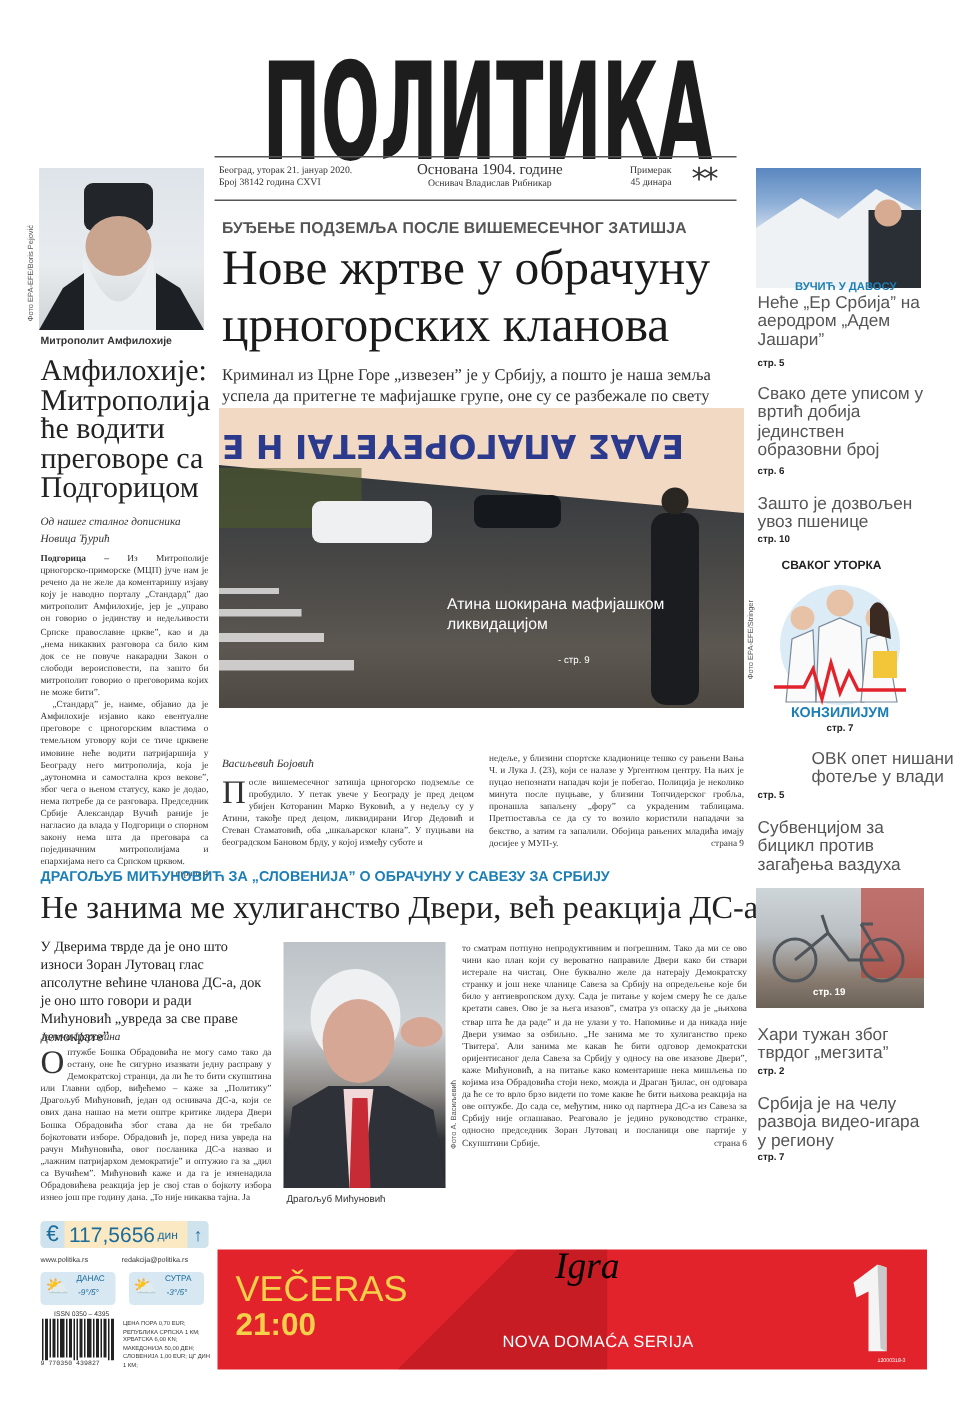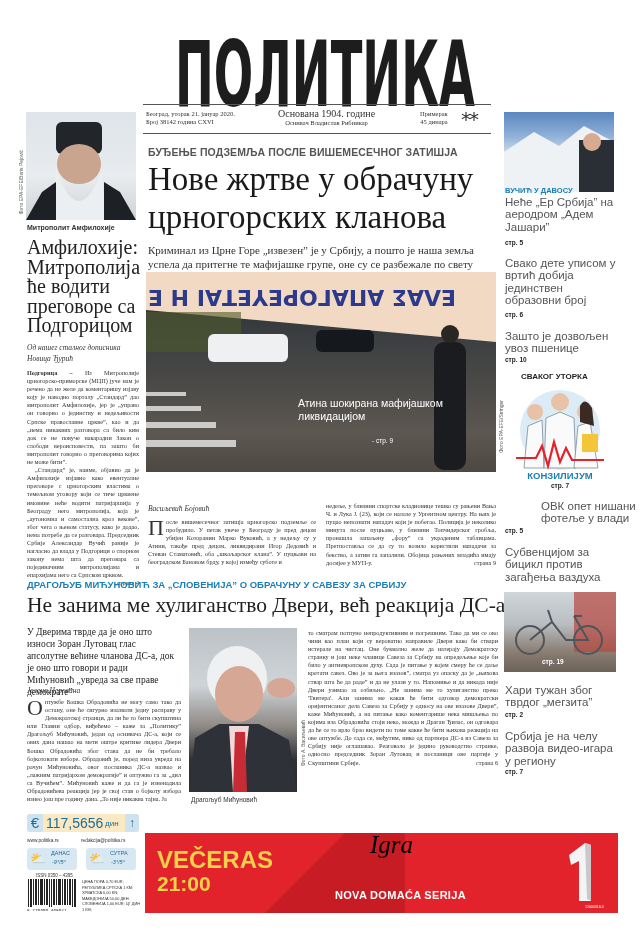--- a/index.html
+++ b/index.html
@@ -54,21 +54,21 @@
   #photo-micunovic { left: 189px; top: 628px; width: 108px; height: 164px; background: linear-gradient(180deg,#bcc2c7 0%,#cfd4d7 35%,#8e8a86 60%,#2f3237 80%,#262a2f 100%); }
   #caption-mic { left: 191px; top: 796px; font-family: "Liberation Sans", sans-serif; font-size: 6.5px; color: #333; }
   #credit-mic { left: 300px; top: 720px; }
   #body-2b { left: 308px; top: 629px; width: 190px; }
 
   
   #photo-davos { left: 504px; top: 112px; width: 110px; height: 80px; background: linear-gradient(180deg,#5a87c0 0%,#8fb0d8 30%,#d9e3ec 55%,#8a8e8e 75%,#3b3f44 100%); }
   .r-kicker { font-family: "Liberation Sans", sans-serif; font-size: 7.5px; font-weight: bold; color: #1b7fb6; }
   .r-head { font-family: "Liberation Sans", sans-serif; font-size: 11.5px; line-height: 12.3px; color: #555; width: 112px; }
   .r-ref { font-family: "Liberation Sans", sans-serif; font-size: 6.5px; font-weight: bold; color: #222; }
-  #r-kicker-1 { left: 505px; top: 186px; }
+  #r-kicker-1 { left: 530px; top: 186px; }
   #r-head-1 { left: 505px; top: 196px; }
   #r-ref-1 { left: 505px; top: 239px; }
   #r-head-2 { left: 505px; top: 257px; }
   #r-ref-2 { left: 505px; top: 311px; }
   #r-head-3 { left: 505px; top: 330px; }
   #r-ref-3 { left: 505px; top: 356px; }
   #konz-box { left: 504px; top: 372px; width: 112px; height: 124px; }
   #konz-title { left: 17px; top: 0; font-family: "Liberation Sans", sans-serif; font-size: 8px; font-weight: bold; color: #222; }
   #konz-label { left: 0; width: 112px; top: 98px; text-align: center; font-family: "Liberation Sans", sans-serif; font-size: 9.5px; font-weight: bold; color: #1b7fb6; }
   #konz-ref { left: 0; width: 112px; top: 110px; text-align: center; font-family: "Liberation Sans", sans-serif; font-size: 6.5px; font-weight: bold; color: #222; }
@@ -98,25 +98,25 @@
   .w-label { left: 24px; top: 2px; font-size: 5.5px; color: #1b6c99; }
   .w-temp { left: 25px; top: 11px; font-size: 5.5px; font-style: italic; color: #1b6c99; }
   #issn { left: 36px; top: 873px; font-family: "Liberation Sans", sans-serif; font-size: 4.5px; color: #333; }
   #barcode { left: 27px; top: 879px; width: 50px; height: 28px; }
   #barcode-num { left: 27px; top: 907px; font-family: "Liberation Mono", monospace; font-size: 4.4px; color: #333; }
   #prices { left: 82px; top: 879px; width: 60px; font-family: "Liberation Sans", sans-serif; font-size: 3.9px; line-height: 5.6px; color: #333; }
 
   
   #ad { left: 145px; top: 833px; width: 473px; height: 80px; background: #e3232c; overflow: hidden; }
   #ad-diag { left: 120px; top: 0; width: 140px; height: 80px; }
-  #ad-vec { left: 12px; top: 14px; font-family: "Liberation Sans", sans-serif; font-size: 24px; color: #f5d04a; line-height: 25px; font-weight: bold; }
+  #ad-vec { left: 12px; top: 14px; font-family: "Liberation Sans", sans-serif; font-size: 24px; color: #f5d04a; line-height: 25px; }
   #ad-time { left: 12px; top: 40px; font-family: "Liberation Sans", sans-serif; font-size: 21px; font-weight: bold; color: #f5d04a; line-height: 22px; }
   #ad-igra { left: 225px; top: -2px; font-family: "Liberation Serif", serif; font-style: italic; font-size: 25px; color: #000000; }
   #ad-sudbine { left: 188px; top: 20px; font-family: "Liberation Serif", serif; font-weight: bold; font-size: 29px; color: #e6c17a; letter-spacing: 0.5px; text-shadow: 1px 2px 0 #9b6c2d; }
-  #ad-serija { left: 190px; top: 56px; font-family: "Liberation Sans", sans-serif; font-weight: bold; font-size: 11px; color: #fff; letter-spacing: 0.3px; }
+  #ad-serija { left: 190px; top: 56px; font-family: "Liberation Sans", sans-serif; font-weight: normal; font-size: 11px; color: #fff; letter-spacing: 0.3px; }
   #ad-logo { left: 420px; top: 10px; width: 30px; height: 58px; }
   #ad-code { left: 440px; top: 72px; font-family: "Liberation Sans", sans-serif; font-size: 3.5px; color: #fff; }
 </style>
 </head>
 <body>
 
 <div class="abs" id="masthead">
   <svg viewBox="0 0 310 88">
     <text x="155" y="84" text-anchor="middle" font-family="DejaVu Sans, sans-serif" font-weight="bold" font-size="90" fill="#1d1d1d" textLength="300" lengthAdjust="spacingAndGlyphs">ПОЛИТИКА</text>
   </svg>

